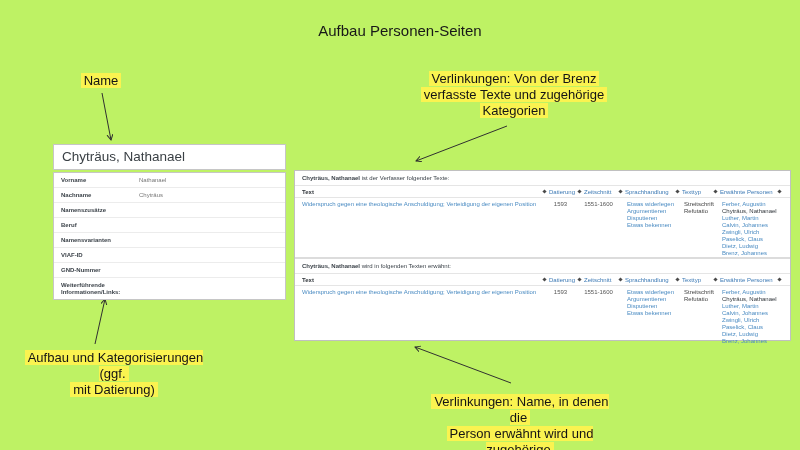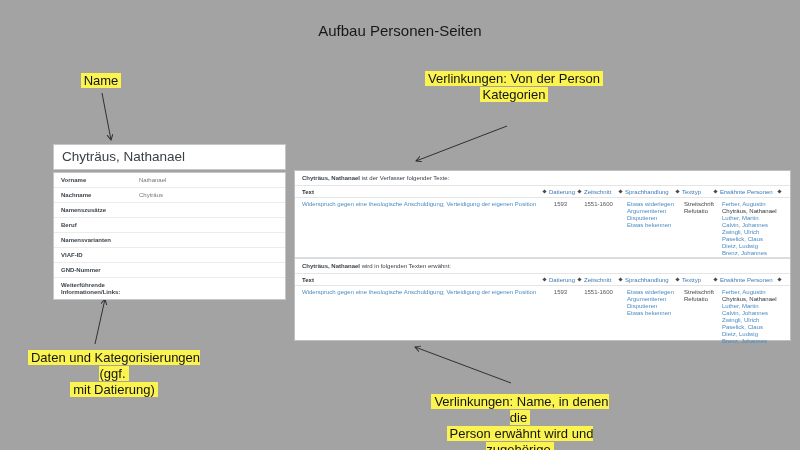--- a/index.html
+++ b/index.html
@@ -1,18 +1,18 @@
 <!DOCTYPE html>
 <html><head>
 <meta charset="utf-8">
 <style>
   * { margin:0; padding:0; box-sizing:border-box; }
   html,body { width:800px; height:450px; background:#ffffff; overflow:hidden;
               font-family:"Liberation Sans", sans-serif; }
-  #stage { position:relative; width:800px; height:450px; background:#a3a3a3; }
+  #stage { position:relative; width:800px; height:450px; background:#bef264; }
 
   
   .slide-title { position:absolute; top:22px; left:0; width:800px; text-align:center;
                  font-size:15px; color:#181818; }
 
   
   .hl-label { position:absolute; text-align:center; font-size:13px; line-height:16px; color:#141414; }
   .hl-label span { background:#faf350; padding:0 3px; }
 
   
@@ -64,26 +64,27 @@
 
 <div id="stage">
 
   <div class="slide-title">Aufbau Personen-Seiten</div>
 
   <div class="hl-label" style="left:68px; top:73px; width:66px;">
     <div><span>Name</span></div>
   </div>
 
   <div class="hl-label" style="left:414px; top:71px; width:200px;">
-    <div><span>Verlinkungen: Von der Person</span></div>
+    <div><span>Verlinkungen: Von der Brenz</span></div>
+    <div><span>verfasste Texte und zugehörige</span></div>
     <div><span>Kategorien</span></div>
   </div>
 
   <div class="hl-label" style="left:14px; top:350px; width:200px;">
-    <div><span>Daten und Kategorisierungen (ggf.</span></div>
+    <div><span>Aufbau und Kategorisierungen (ggf.</span></div>
     <div><span>mit Datierung)</span></div>
   </div>
 
   <div class="hl-label" style="left:420px; top:394px; width:200px;">
     <div><span>Verlinkungen: Name, in denen die</span></div>
     <div><span>Person erwähnt wird und zugehörige</span></div>
     <div><span>Kategorien</span></div>
   </div>
 
   <svg id="arrows" viewBox="0 0 800 450">

